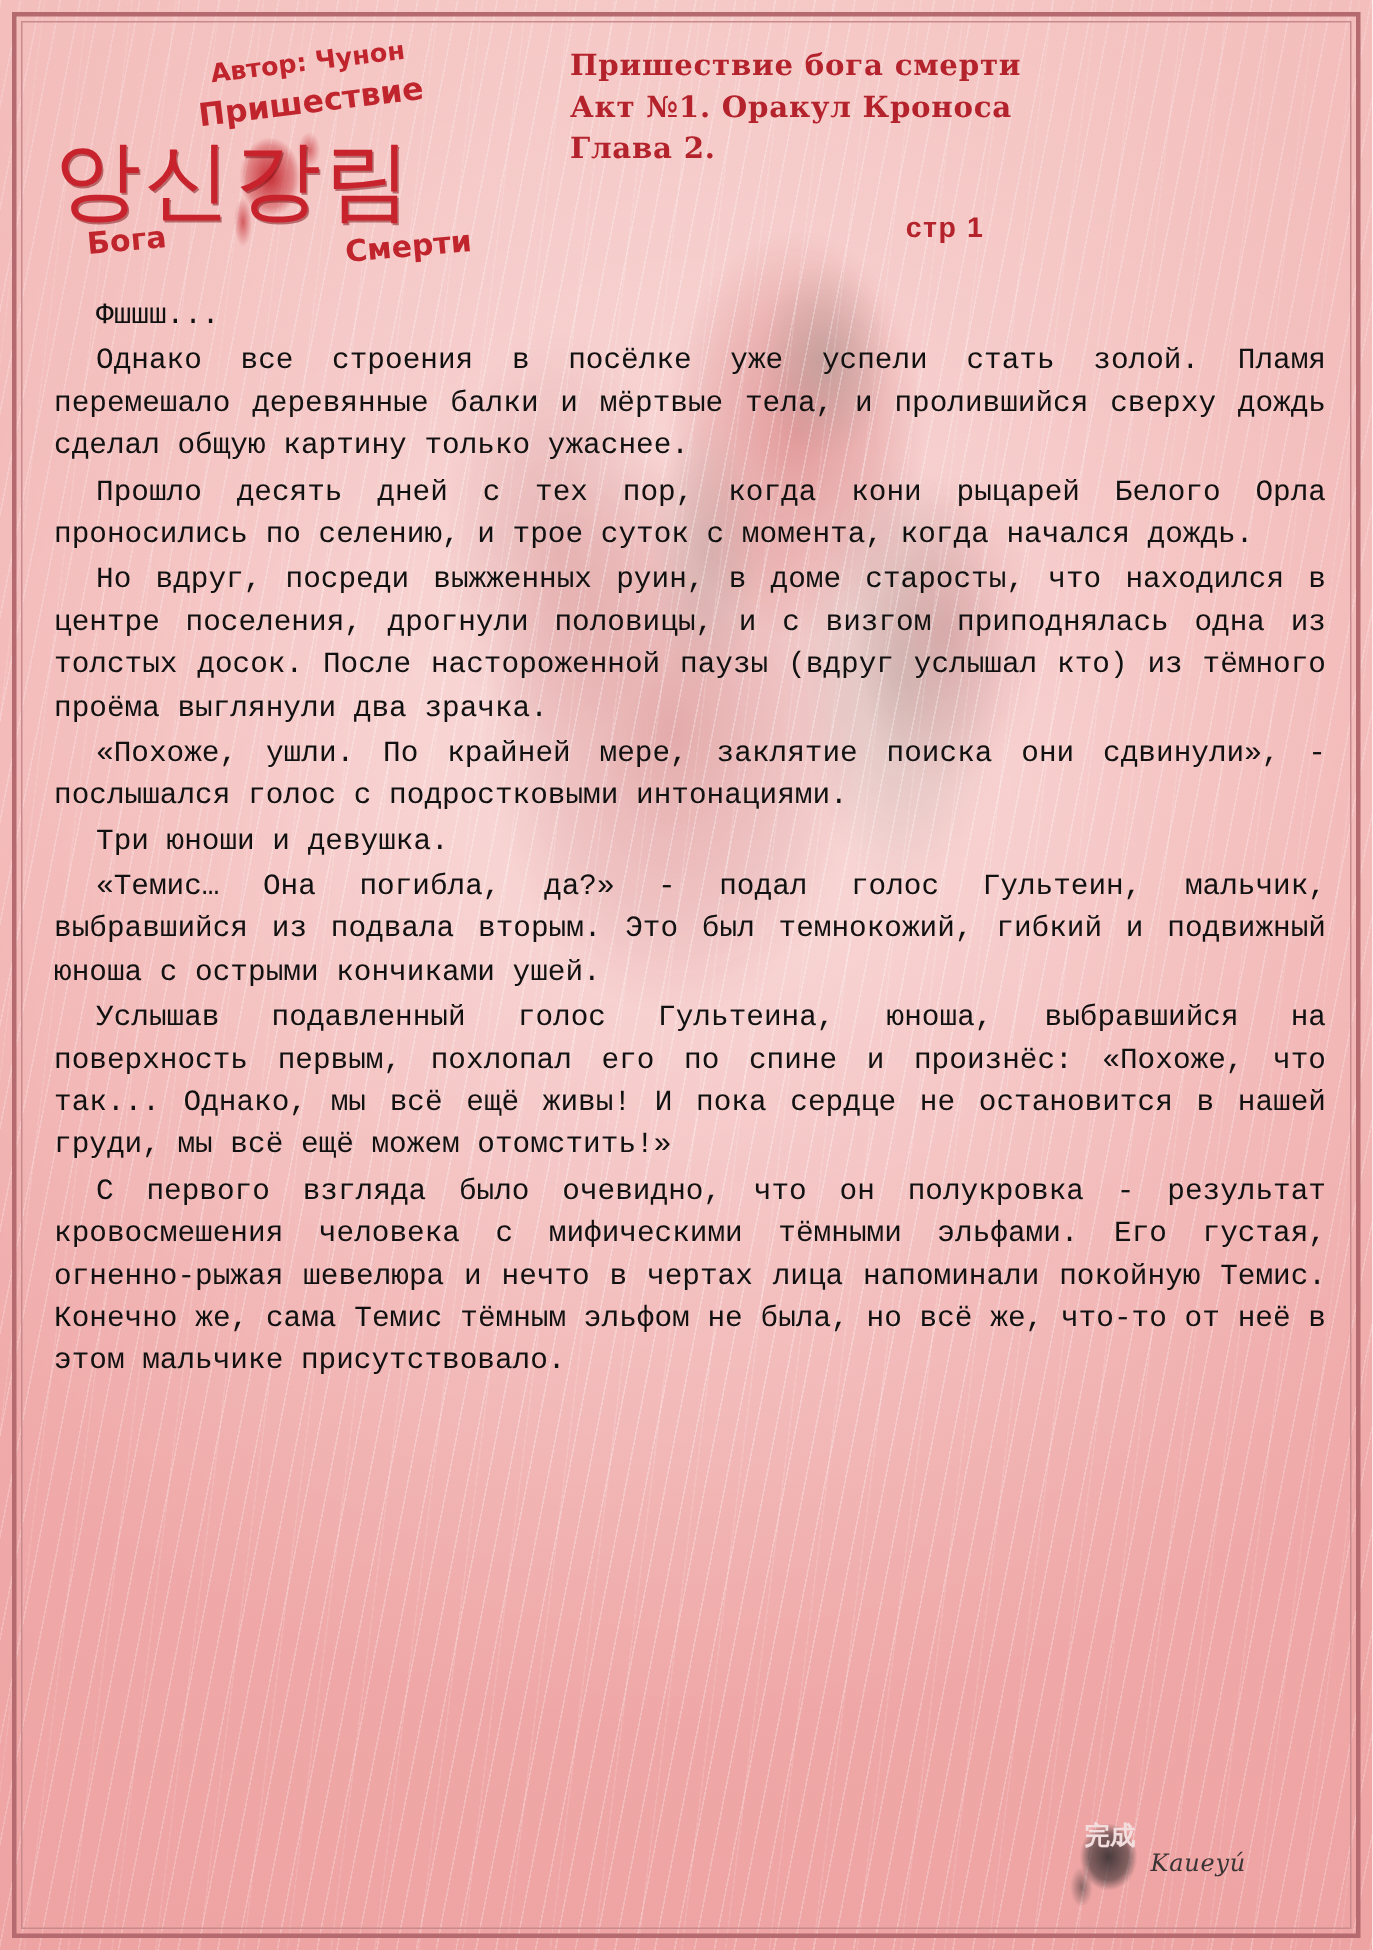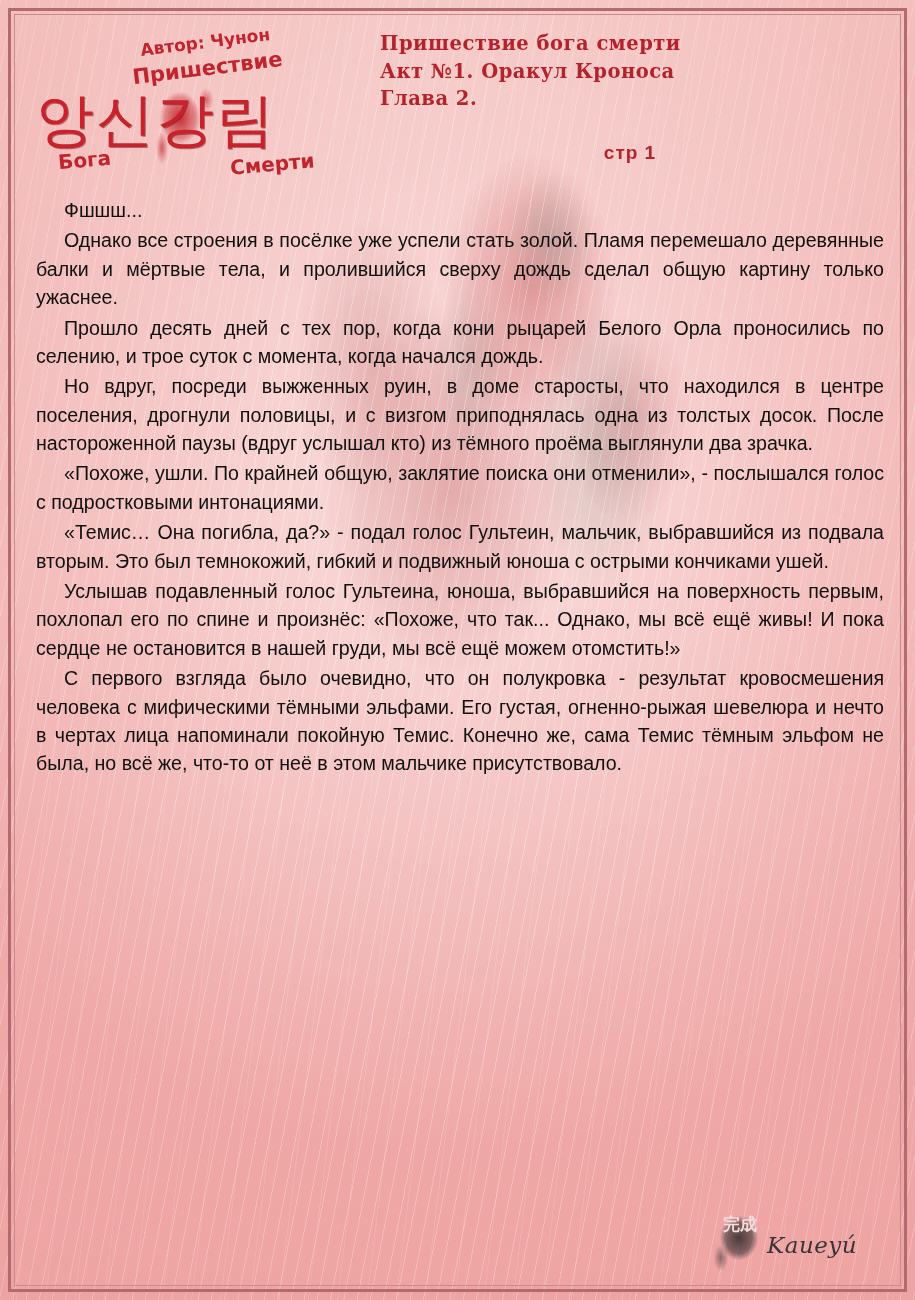--- a/index.html
+++ b/index.html
@@ -191,21 +191,21 @@
     letter-spacing: 1px;
   }
 
   
   .body-text {
     position: absolute;
     left: 36px;
     top: 196px;
     width: 848px;
     color: #111111;
-    font-family: Liberation Sans, sans-serif;
+    font-family: Liberation Mono, monospace;
     font-size: 19.6px;
     line-height: 1.45;
     text-align: justify;
     text-justify: inter-word;
   }
   .body-text p {
     margin: 0 0 0.10em 0;
     text-indent: 28px;
   }
   .body-text p.no-justify {
@@ -240,21 +240,21 @@
     color: #f2dede;
     line-height: 1.05;
     text-align: center;
     width: 46px;
   }
   .stamp-name {
     position: absolute;
     left: 58px;
     top: 26px;
     font-family: "DejaVu Serif", serif;
-    font-size: 23px;
+    font-size: 16px;
     font-style: italic;
     color: #3b3436;
     letter-spacing: 0.5px;
   }
 </style>
 </head>
 <body>
 
 <div id="page">
 
@@ -283,21 +283,22 @@
     <div>Глава 2.</div>
   </div>
 
   <div class="page-num">стр 1</div>
 
   <div class="body-text">
       <p class="no-justify">Фшшш...</p>
       <p>Однако все строения в посёлке уже успели стать золой. Пламя перемешало деревянные балки и мёртвые тела, и пролившийся сверху дождь сделал общую картину только ужаснее.</p>
       <p>Прошло десять дней с тех пор, когда кони рыцарей Белого Орла проносились по селению, и трое суток с момента, когда начался дождь.</p>
       <p>Но вдруг, посреди выжженных руин, в доме старосты, что находился в центре поселения, дрогнули половицы, и с визгом приподнялась одна из толстых досок. После настороженной паузы (вдруг услышал кто) из тёмного проёма выглянули два зрачка.</p>
-      <p>«Похоже, ушли. По крайней общую, заклятие поиска они отменили», - послышался голос с подростковыми интонациями.</p>
+      <p>«Похоже, ушли. По крайней мере, заклятие поиска они сдвинули», - послышался голос с подростковыми интонациями.</p>
+      <p class="no-justify">Три юноши и девушка.</p>
       <p>«Темис… Она погибла, да?» - подал голос Гультеин, мальчик, выбравшийся из подвала вторым. Это был темнокожий, гибкий и подвижный юноша с острыми кончиками ушей.</p>
       <p>Услышав подавленный голос Гультеина, юноша, выбравшийся на поверхность первым, похлопал его по спине и произнёс: «Похоже, что так... Однако, мы всё ещё живы! И пока сердце не остановится в нашей груди, мы всё ещё можем отомстить!»</p>
       <p>С первого взгляда было очевидно, что он полукровка - результат кровосмешения человека с мифическими тёмными эльфами. Его густая, огненно-рыжая шевелюра и нечто в чертах лица напоминали покойную Темис. Конечно же, сама Темис тёмным эльфом не была, но всё же, что-то от неё в этом мальчике присутствовало.</p>
     </div>
 
   <div class="stamp">
     <div class="stamp-ink"></div>
     <div class="stamp-cjk">完成</div>
     <div class="stamp-name">Kaueyú</div>
   </div>

